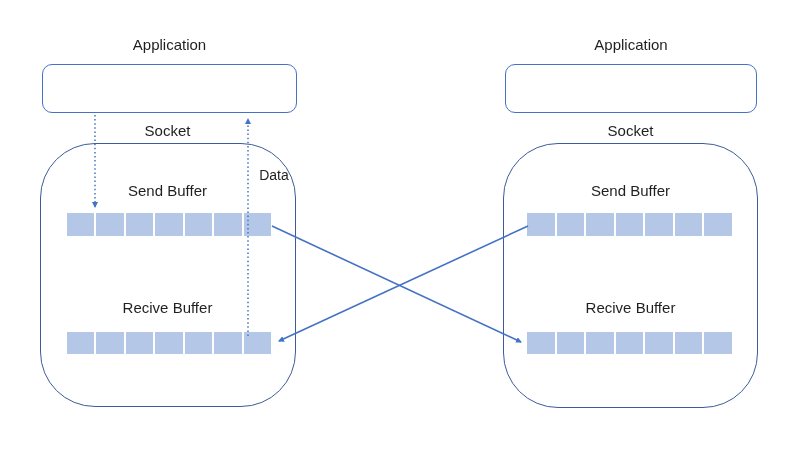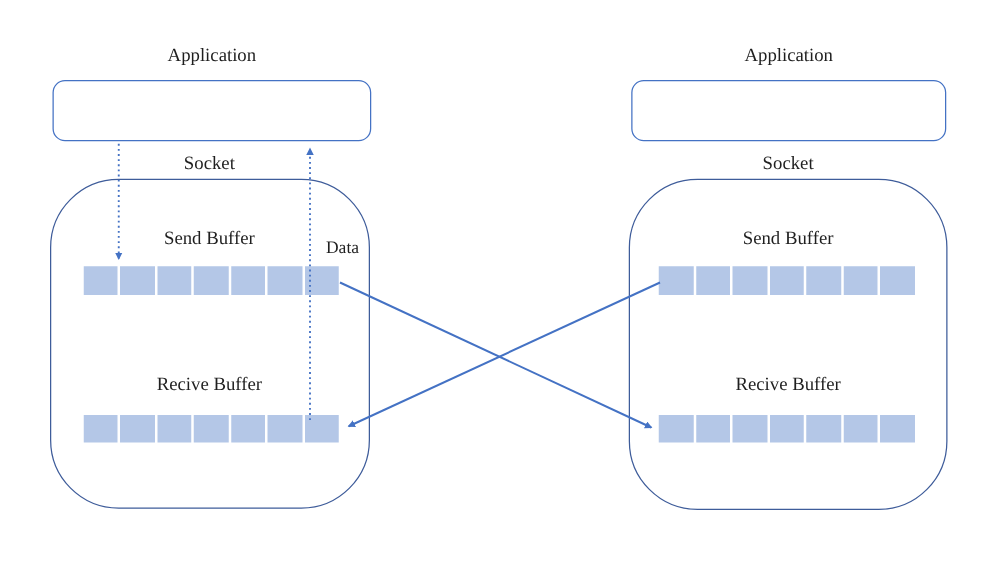--- a/index.html
+++ b/index.html
@@ -1,21 +1,21 @@
 <!DOCTYPE html>
 <html style="--accent: #4472C4; --app-border: #4472C4; --socket-border: #3E5C9A; --cell-fill: #B4C7E7; --text: #1f1f1f;"><head>
 <meta charset="utf-8">
 <style>
   html, body { margin: 0; padding: 0; background: #ffffff; }
   .canvas {
     position: relative;
     width: 800px;
     height: 450px;
     background: #ffffff;
-    font-family: Liberation Serif, serif;
+    font-family: Liberation Sans, sans-serif;
     color: var(--text, #1f1f1f);
     overflow: hidden;
   }
   .label {
     position: absolute;
     text-align: center;
     font-size: 15px;
     line-height: 18px;
     white-space: nowrap;
   }
@@ -72,21 +72,21 @@
   <div class="buffer-row" style="left:67px; top:213px; width:204px; height:23px;">
       <div class="cell"></div>
       <div class="cell"></div>
       <div class="cell"></div>
       <div class="cell"></div>
       <div class="cell"></div>
       <div class="cell"></div>
       <div class="cell"></div>
     </div>
 
-  <div class="label data-label" style="left:254px; top:166px; width:40px;margin-top:24px;">Data</div>
+  <div class="label data-label" style="left:254px; top:166px; width:40px;">Data</div>
 
   <div class="label" style="left:40px; top:299px; width:255px;">Recive Buffer</div>
 
   <div class="buffer-row" style="left:67px; top:332px; width:204px; height:22px;">
       <div class="cell"></div>
       <div class="cell"></div>
       <div class="cell"></div>
       <div class="cell"></div>
       <div class="cell"></div>
       <div class="cell"></div>

